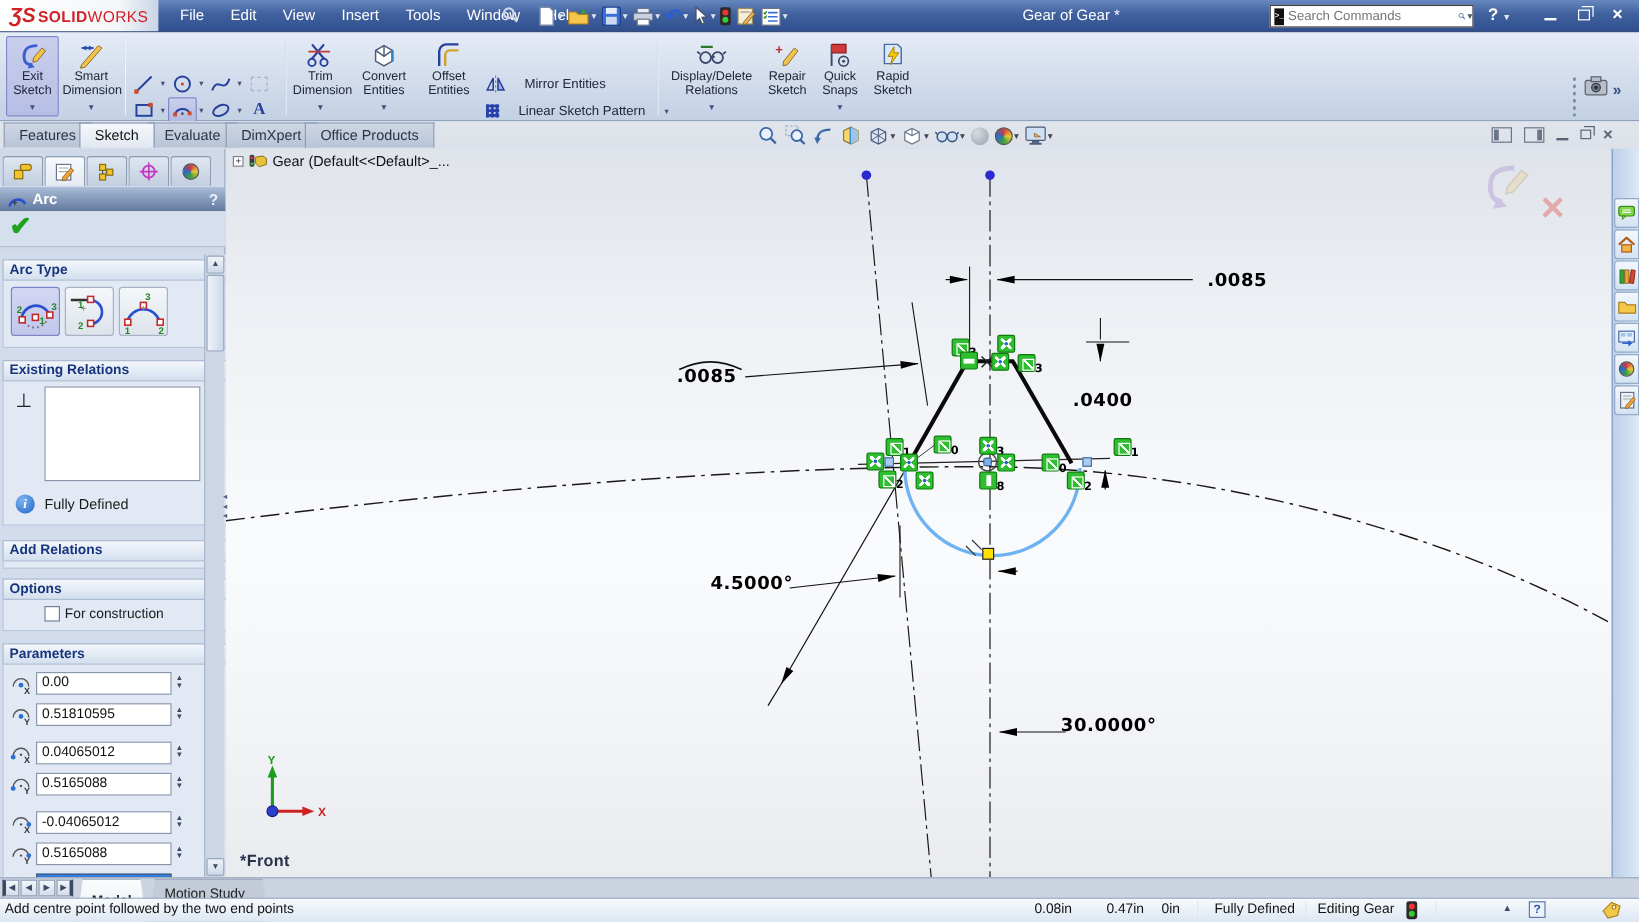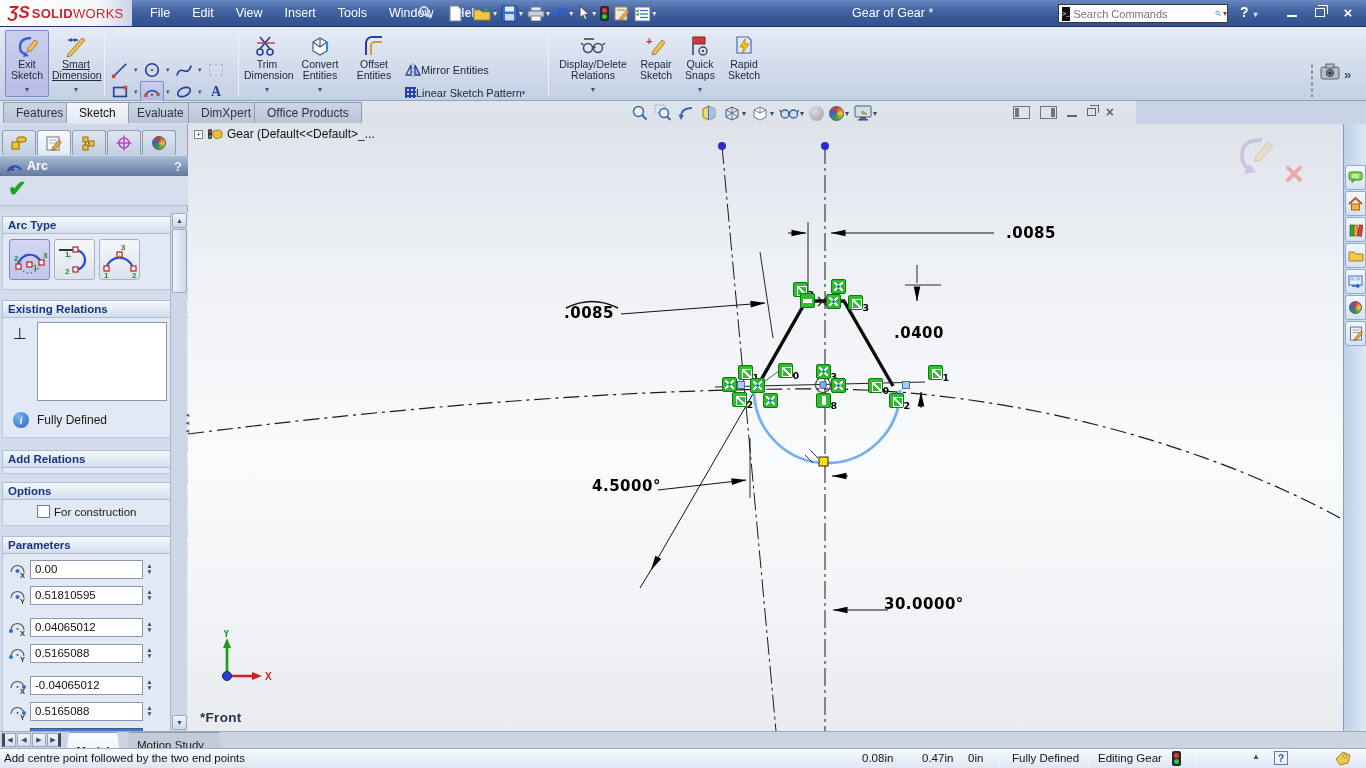--- a/index.html
+++ b/index.html
@@ -41,30 +41,30 @@
     background:linear-gradient(#e6ecf6,#d2dcec 55%,#c3d1e4); border-bottom:1px solid #8fa3bf; }
   .bigbtn { position:absolute; top:3px; height:67px; display:flex; flex-direction:column; align-items:center; border:1px solid transparent; border-radius:2px; }
   .bigbtn.pressed { background:linear-gradient(#c9cfec,#b7bee4); border-color:#8288c8; }
   .bicon { height:26px; display:flex; align-items:center; justify-content:center; margin-top:2px; }
   .blabel { font-size:10.5px; line-height:11px; text-align:center; color:#20283c; white-space:pre-line; }
   .bcaret { font-size:8px; color:#44507a; margin-top:auto; margin-bottom:2px; }
   .rsep { position:absolute; top:32px; width:1px; height:64px; background:#a8b7cd; border-right:1px solid #eef3fa; top:5px; }
   .gtool { position:absolute; width:24px; height:21px; display:flex; align-items:center; justify-content:center; border:1px solid transparent; border-radius:2px; }
   .gtool.pressed { background:linear-gradient(#c9cfec,#b3bbe2); border-color:#8288c8; }
   .gcaret { position:absolute; font-size:7px; color:#44507a; }
-  .rowbtn { position:absolute; height:21px; display:flex; align-items:center; gap:0; font-size:11px; color:#20283c; }
+  .rowbtn { position:absolute; height:21px; display:flex; align-items:center; gap:16px; font-size:11px; color:#20283c; }
   .grid9 { width:11px; height:11px;
     background-image:linear-gradient(#2741a8 2.5px,transparent 2.5px),linear-gradient(90deg,#2741a8 2.5px,transparent 2.5px);
     background-size:4px 4px; background-position:0 0; }
   .dothandle { position:absolute; left:1310px; top:36px; width:4px; height:34px;
     background-image:radial-gradient(#7688a6 1px,transparent 1.2px); background-size:4px 6px; }
   .chev2 { position:absolute; left:1344px; top:40px; color:#33507e; font-size:13px; font-weight:bold; }
 
   
-  .band { position:absolute; left:0; top:101px; width:1136px; height:23px;
+  .band { position:absolute; left:0; top:101px; width:1366px; height:23px;
     background:linear-gradient(#e0e4eb,#dde2ea);padding-left:36px; }
   .ctab { position:absolute; top:1px; height:21px; padding:0 12px; font-size:12px; color:#2a3348;
     background:linear-gradient(#cdd6e4,#b8c4d6); border:1px solid #8e9cb4; border-bottom:none; display:flex; align-items:center; }
   .ctab.active { background:linear-gradient(#f4f6fa,#e2e8f2); font-weight:normal; color:#111; z-index:2; }
   .headsup { position:absolute; left:630px; top:1px; height:22px; display:flex; align-items:center; gap:3px; }
   .hitem { display:flex; align-items:center; height:22px; padding:0 1px; }
   .docctrl { position:absolute; right:22px; top:3px; display:flex; gap:10px; align-items:center; color:#5a6578; }
   .dcico { width:17px; height:13px; border:1.5px solid #6a7588; position:relative; }
   .dcico.l:before { content:""; position:absolute; left:1px; top:1px; bottom:1px; width:4px; background:#6a7588; }
   .dcico.r:before { content:""; position:absolute; right:1px; top:1px; bottom:1px; width:4px; background:#6a7588; }
@@ -295,21 +295,21 @@
       <span class="bcaret">▾</span>
     </div>
     <div class="bigbtn" style="left:51px;width:50px;">
       <span class="bicon">
         <svg width="24" height="24" viewBox="0 0 24 24">
             <path d="M4,20 L18,4 l3,2 L7,22 l-4,.8 z" fill="#f2c24a" stroke="#8a6a2a" stroke-width=".8"></path>
             <line x1="4" y1="6" x2="14" y2="6" stroke="#2a4fb0" stroke-width="1.6"></line>
             <path d="M4,6 l4,-2 v4 z M14,6 l-4,-2 v4 z" fill="#2a4fb0"></path>
           </svg>
       </span>
-      <span class="blabel" style="width:48px;text-decoration:underline;">Smart Dimension</span>
+      <span class="blabel" style="width:48px;">Smart Dimension</span>
       <span class="bcaret">▾</span>
     </div>
     <div class="rsep" style="left:104px;"></div>
 
     <div class="gtool" style="left:108px;top:32px;">
       <svg width="18" height="18" viewBox="0 0 20 20">
           <line x1="3" y1="17" x2="17" y2="3" stroke="#27409b" stroke-width="1.8"></line>
           <rect x="1" y="15" width="4" height="4" fill="#d04a2a"></rect>
         </svg>
       </div>

